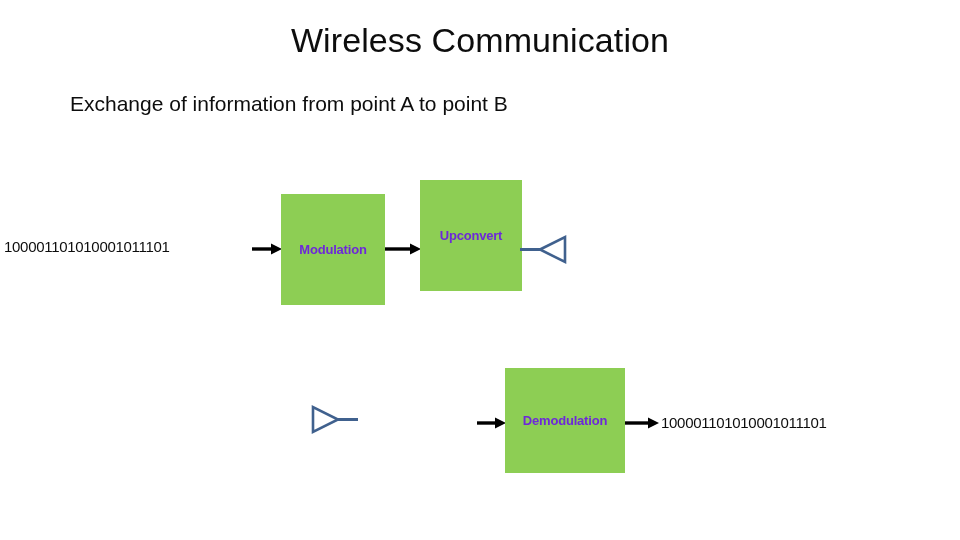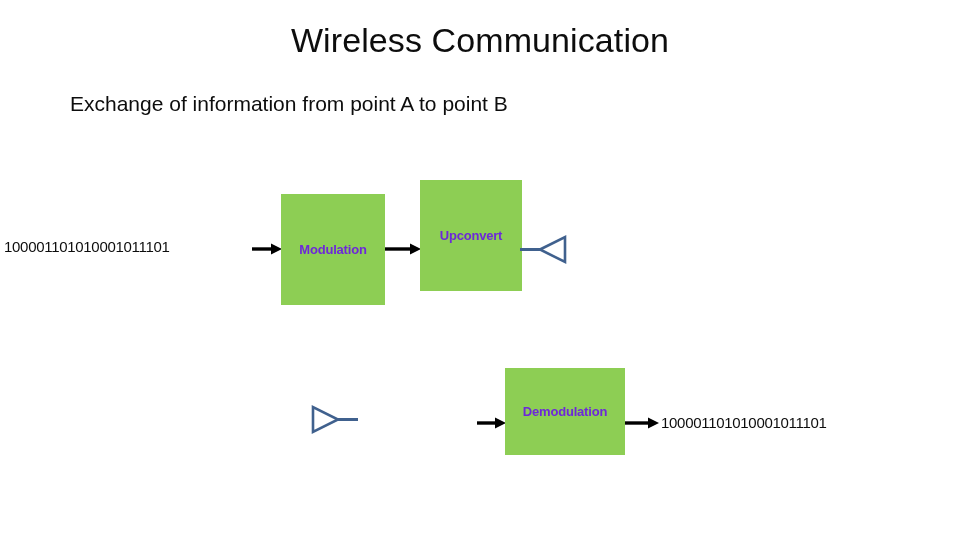--- a/index.html
+++ b/index.html
@@ -54,21 +54,21 @@
     font-size: 13px;
     font-weight: 700;
     color: #6d28d9;
     white-space: nowrap;
     letter-spacing: -0.2px;
   }
 
   .block-modulation   { left: 281px; top: 194px; width: 104px; height: 111px; }
   .block-upconvert    { left: 420px; top: 180px; width: 102px; height: 111px; }
   .block-downconvert  { left: 355px; top: 368px; width: 123px; height: 105px; }
-  .block-demodulation { left: 505px; top: 368px; width: 120px; height: 87px; }
+  .block-demodulation { left: 505px; top: 368px; width: 120px; height: 105px; }
 
   
   .binary-text {
     position: absolute;
     font-size: 15px;
     font-weight: 400;
     color: #0d0d0d;
     white-space: nowrap;
     letter-spacing: -0.3px;
   }

